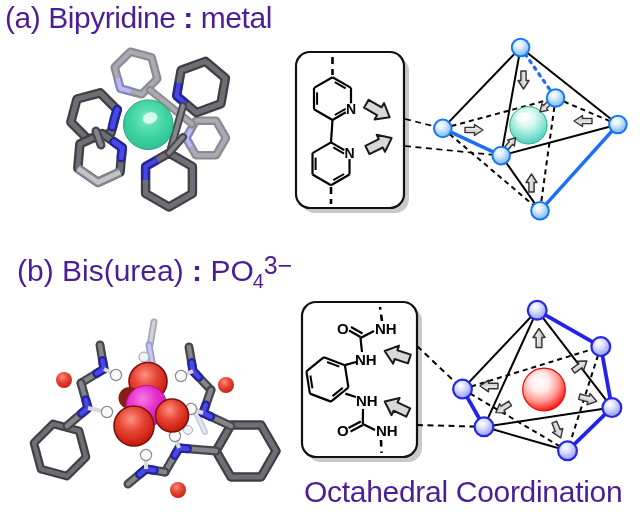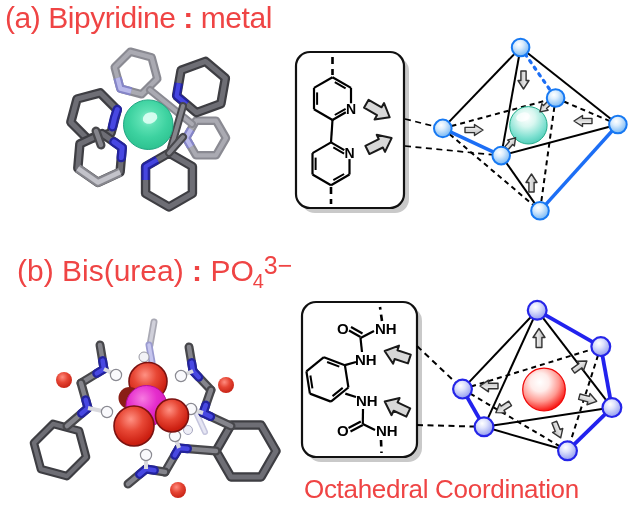--- a/index.html
+++ b/index.html
@@ -1,15 +1,15 @@
 <!DOCTYPE html>
 <html><head><meta charset="utf-8"><style>
 html,body{margin:0;padding:0;background:#fff;width:640px;height:514px;overflow:hidden;position:relative}
 body{font-family:"Liberation Sans",sans-serif}
-.h{position:absolute;color:#ef4444;font-size:30px;white-space:nowrap;letter-spacing:-0.25px;line-height:1.15}
+.h{position:absolute;color:#4c1d95;font-size:30px;white-space:nowrap;letter-spacing:-0.25px;line-height:1.15}
 sub.s{font-size:20px;position:relative;top:7px;left:-1px;line-height:0;vertical-align:baseline}
 sup.s{font-size:25px;position:relative;top:-7px;left:-1px;line-height:0;vertical-align:baseline}
 </style></head>
 <body>
 <svg width="640" height="514" viewBox="0 0 640 514" style="position:absolute;left:0;top:0">
     <defs>
 <radialGradient id="tealm" cx="50%" cy="38%" r="70%">
  <stop offset="0%" stop-color="#98f0d4"></stop>
         <stop offset="25%" stop-color="#5be0b2"></stop>
  <stop offset="55%" stop-color="#3dd2a0"></stop>
@@ -313,12 +313,12 @@
     </g>
     <circle cx="537.2" cy="310.3" r="9.4" fill="url(#purv)" stroke="#2525e8" stroke-width="2.2"></circle>
     <circle cx="600.8" cy="346.6" r="9.4" fill="url(#purv)" stroke="#2525e8" stroke-width="2.2"></circle>
     <circle cx="462.5" cy="389.1" r="9.4" fill="url(#purv)" stroke="#2525e8" stroke-width="2.2"></circle>
     <circle cx="484.0" cy="426.8" r="9.4" fill="url(#purv)" stroke="#2525e8" stroke-width="2.2"></circle>
     <circle cx="611.9" cy="407.6" r="9.4" fill="url(#purv)" stroke="#2525e8" stroke-width="2.2"></circle>
     <circle cx="567.5" cy="450.8" r="9.4" fill="url(#purv)" stroke="#2525e8" stroke-width="2.2"></circle>
   </svg>
 <div class="h" style="left:5px;top:1px;letter-spacing:-0.45px">(a) Bipyridine <b>:</b> metal</div>
 <div class="h" style="left:17px;top:254px;letter-spacing:0px">(b) Bis(urea) <b>:</b> PO<sub class="s">4</sub><sup class="s">3−</sup></div>
-<div class="h" style="left:304px;top:475px;font-size:26px;letter-spacing:-0.3px">Octahedral Coordination</div>
+<div class="h" style="left:304px;top:475px;font-size:30px;letter-spacing:-0.3px">Octahedral Coordination</div>
 </body></html>

